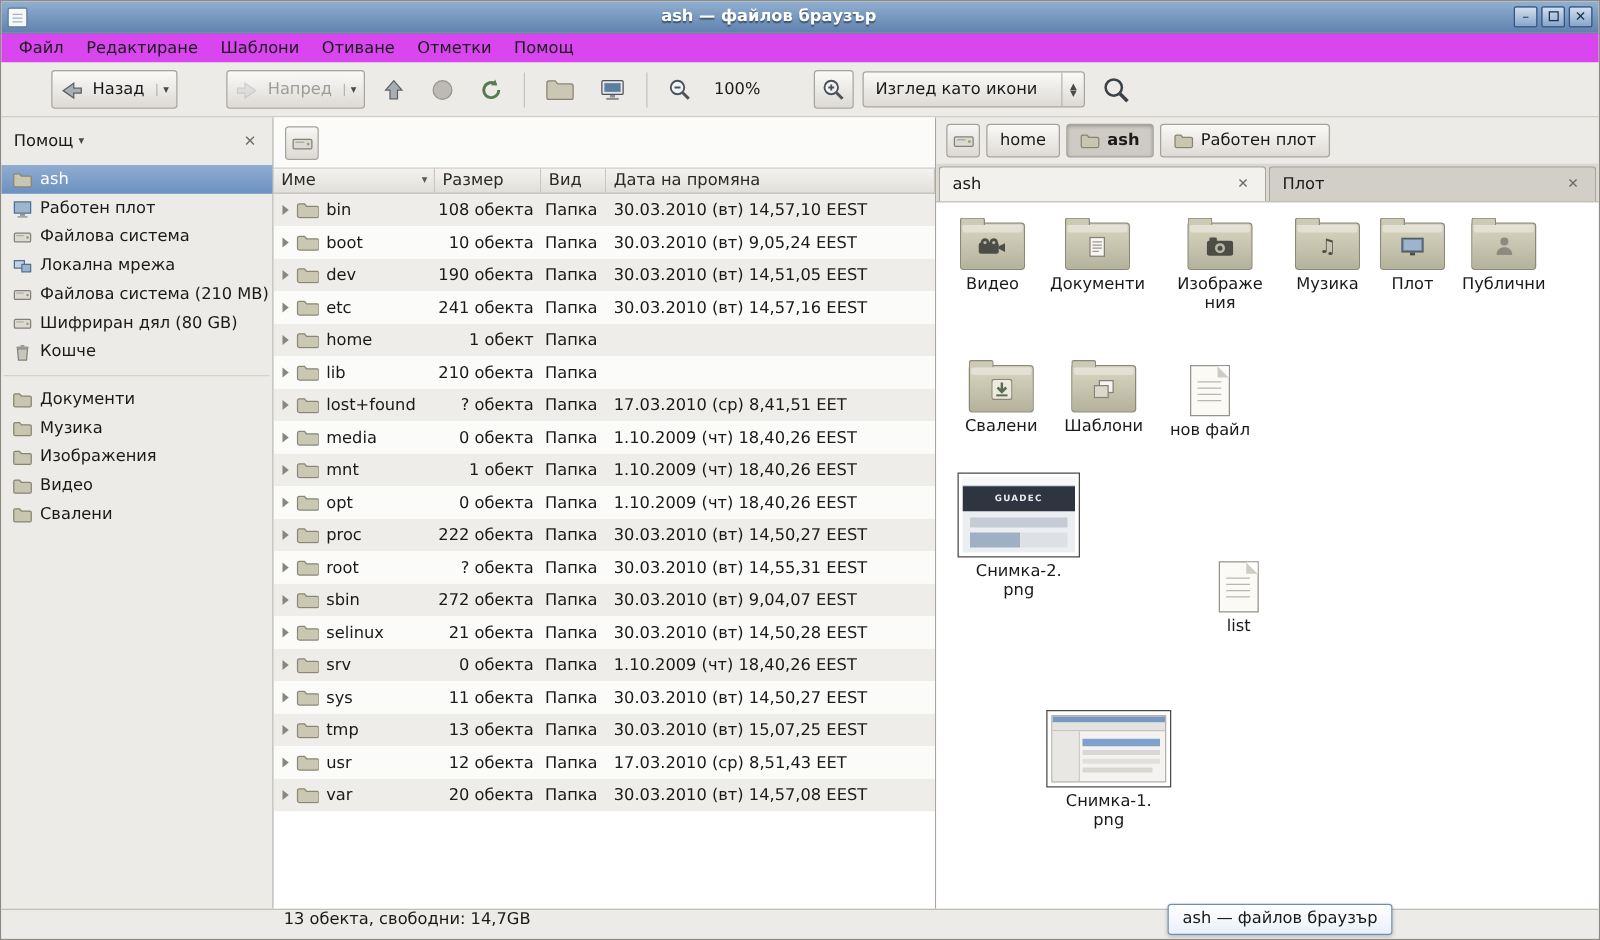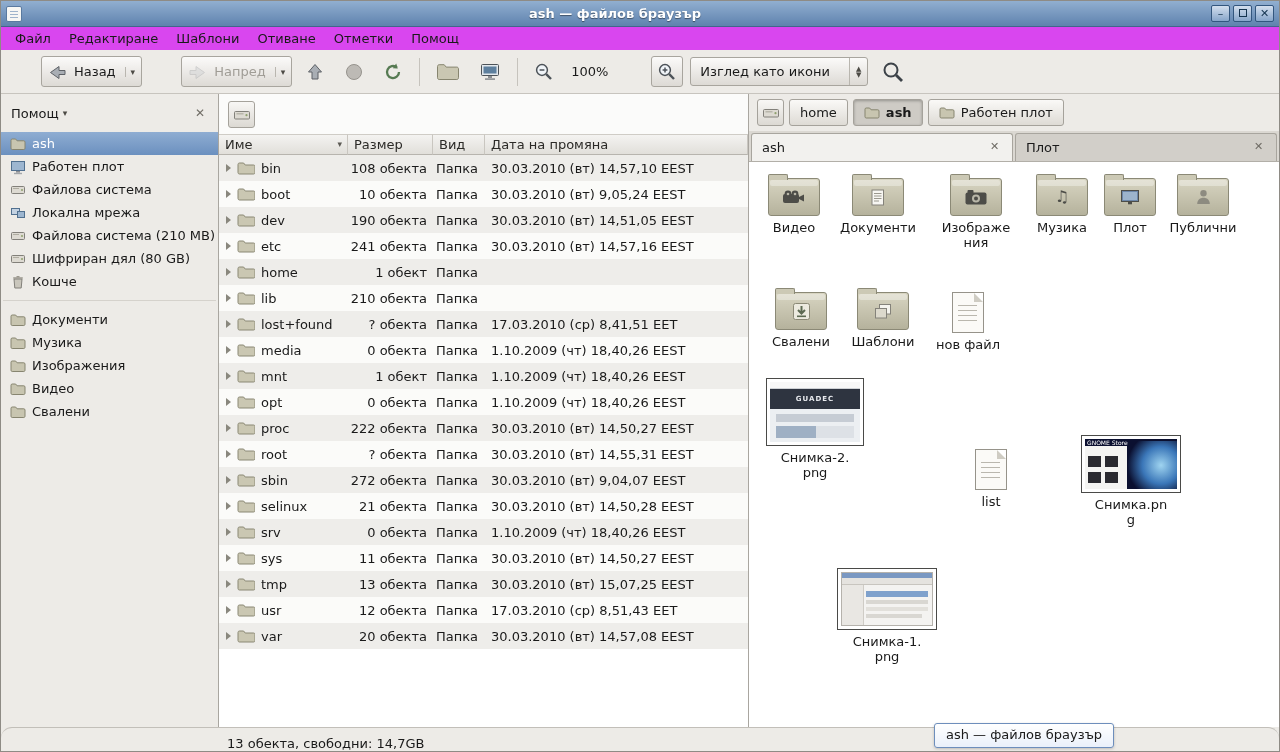--- a/index.html
+++ b/index.html
@@ -118,21 +118,21 @@
 .f-public{left:414px;top:10px;}
 .f-downloads{left:12px;top:124px;}
 .f-templates{left:94px;top:124px;}
 .file-new{left:179px;top:126px;}
 .img-2{left:14px;top:216px;width:104px;}
 .file-list{left:202px;top:283px;}
 .img-photo{left:330px;top:273px;width:104px;}
 .img-1{left:86px;top:406px;width:104px;}
 
 
-.statusbar{position:absolute;left:0;right:0;bottom:0;height:24px;background:#edebe7;border-top:1px solid #c2bfb9;display:flex;align-items:flex-end;border-radius:11px;}
+.statusbar{position:absolute;left:0;right:0;bottom:0;height:24px;background:#edebe7;border-top:1px solid #c2bfb9;display:flex;align-items:flex-start;}
 .status-text{margin-left:226px;}
 .tooltip{position:absolute;left:933px;top:722px;height:25px;padding:3px 11px;background:linear-gradient(#ffffff,#eaf0fa);border:1px solid #6d8ebc;border-radius:3px;white-space:nowrap;box-shadow:0 1px 3px rgba(0,0,0,.2);z-index:5;}
 svg{display:block;}
 </style>
 </head>
 <body>
 
 <div class="window">
 
   <div class="titlebar">
@@ -831,35 +831,20 @@
         <div class="ritem file-list">
           <div class="paper">
             <span class="pl" style="top:12px;"></span>
               <span class="pl" style="top:17px;"></span>
               <span class="pl" style="top:22px;"></span>
               <span class="pl" style="top:27px;"></span>
           </div>
           <div class="rlbl">list</div>
         </div>
 
-        <div class="ritem img-photo">
-          <div class="thumb tph">
-            <div class="in">
-              <div class="glow"></div>
-              <div class="panel">
-                <span class="sq" style="left:3px;top:10px;"></span>
-                  <span class="sq" style="left:20px;top:10px;"></span>
-                <span class="sq" style="left:3px;top:26px;"></span>
-                  <span class="sq" style="left:20px;top:26px;"></span>
-              </div>
-              <div class="logo">GNOME Store</div>
-            </div>
-          </div>
-          <div class="rlbl">Снимка.png</div>
-        </div>
 
         <div class="ritem img-1">
           <div class="thumb t1">
             <div class="in">
               <div class="tb"></div>
                 <div class="tb2"></div>
               <div class="side"></div>
               <div class="selrow"></div>
                 <div class="r1"></div>
                 <div class="r2"></div>

